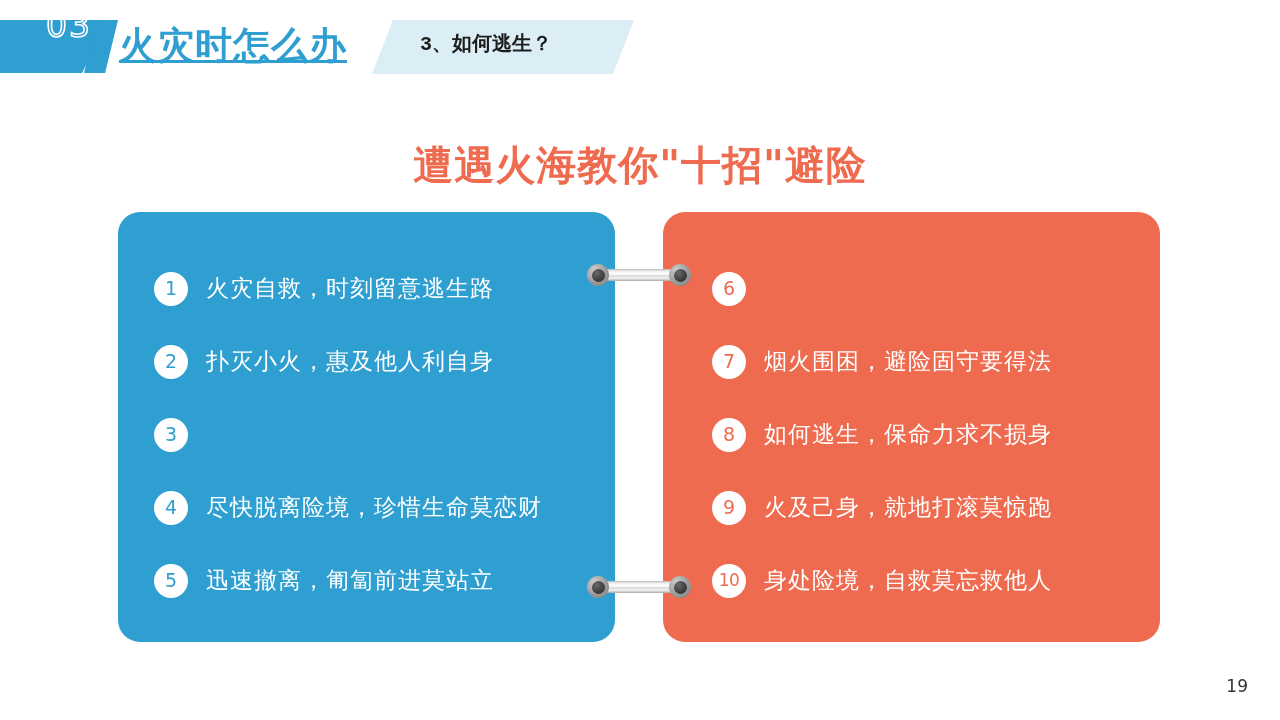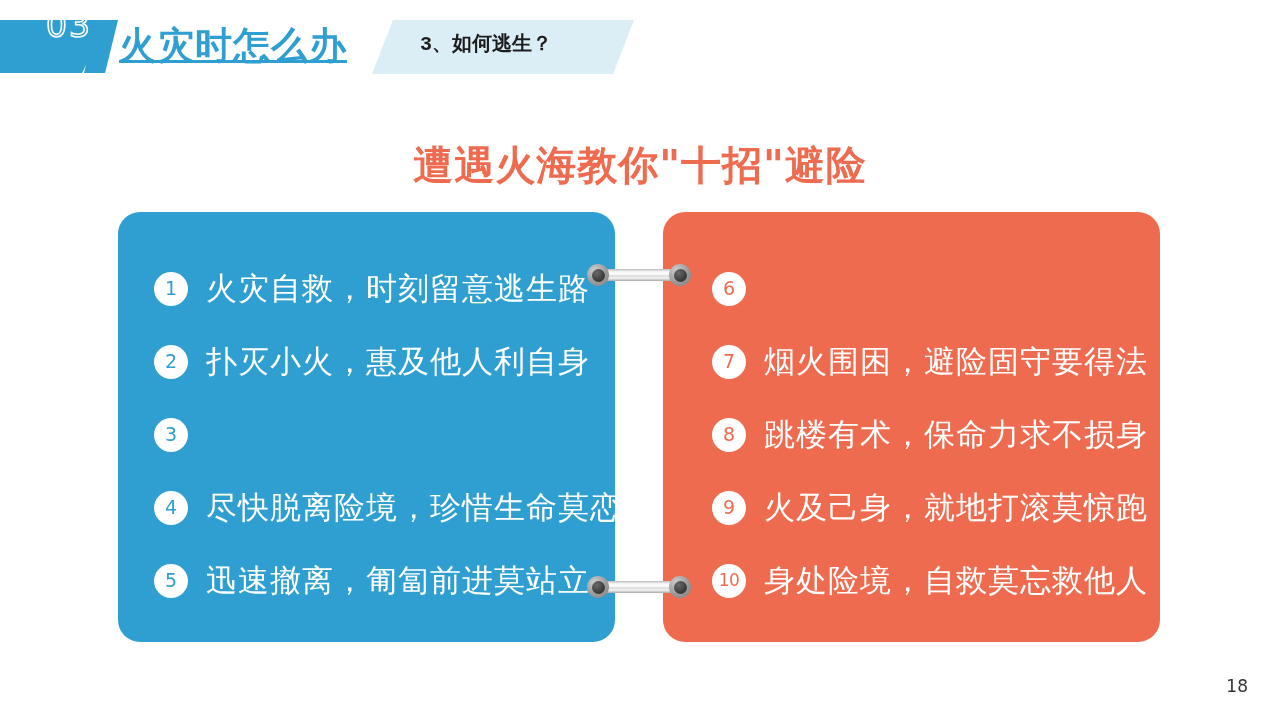--- a/index.html
+++ b/index.html
@@ -144,21 +144,21 @@
     font-weight: normal;
     font-family: "DejaVu Sans", sans-serif;
     line-height: 1;
   }
   .panel-left  .circle { color: #2e9fd0; }
   .panel-right .circle { color: #ef6b4f; }
   .circle.wide { font-size: 17px; letter-spacing: -0.5px; }
 
   .item-text {
     margin-left: 18px;
-    font-size: 31px;
+    font-size: 23px;
     color: #ffffff;
     letter-spacing: 1px;
     white-space: nowrap;
     font-family: "DejaVu Sans", sans-serif;
   }
 
   
   .hinge {
     position: absolute;
     width: 104px;
@@ -262,21 +262,21 @@
       <div class="circle">6</div>
     </div>
 
     <div class="item">
       <div class="circle">7</div>
       <div class="item-text">烟火围困，避险固守要得法</div>
     </div>
 
     <div class="item">
       <div class="circle">8</div>
-      <div class="item-text">跳楼有术，保命力求不损身</div>
+      <div class="item-text">如何逃生，保命力求不损身</div>
     </div>
 
     <div class="item">
       <div class="circle">9</div>
       <div class="item-text">火及己身，就地打滚莫惊跑</div>
     </div>
 
     <div class="item">
       <div class="circle wide">10</div>
       <div class="item-text">身处险境，自救莫忘救他人</div>
@@ -290,13 +290,13 @@
   <div class="bolt bolt-left"></div>
   <div class="bolt bolt-right"></div>
 </div>
 
 <div class="hinge hinge-bottom">
   <div class="hinge-bar"></div>
   <div class="bolt bolt-left"></div>
   <div class="bolt bolt-right"></div>
 </div>
 
-<div class="page-number">18</div>
+<div class="page-number">19</div>
 
 </body></html>

